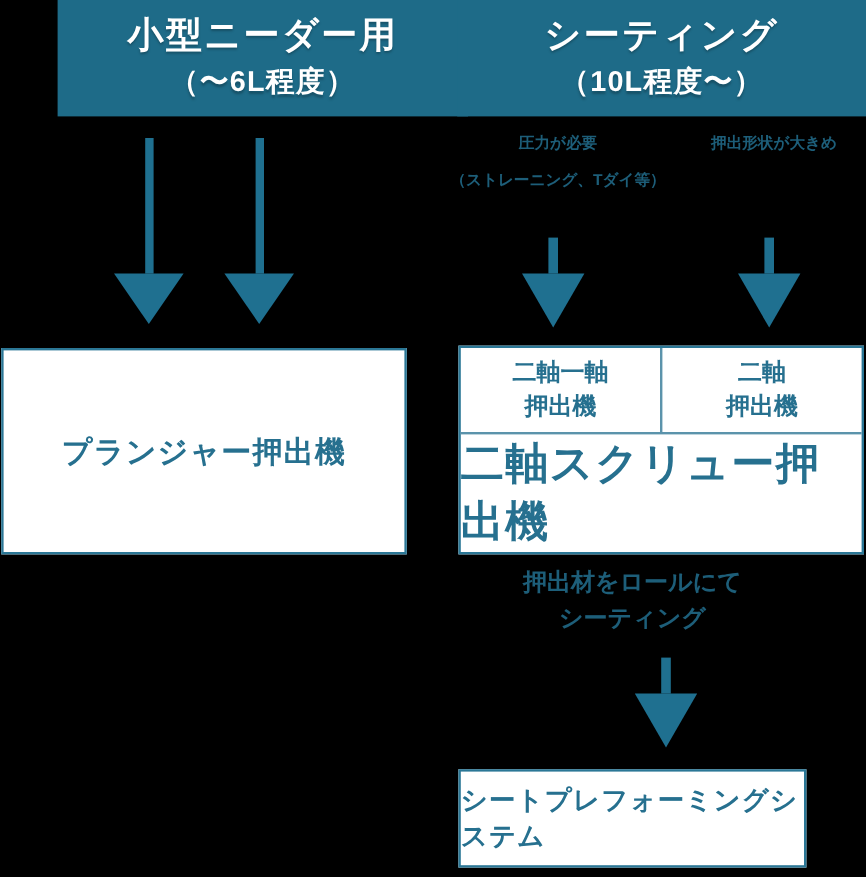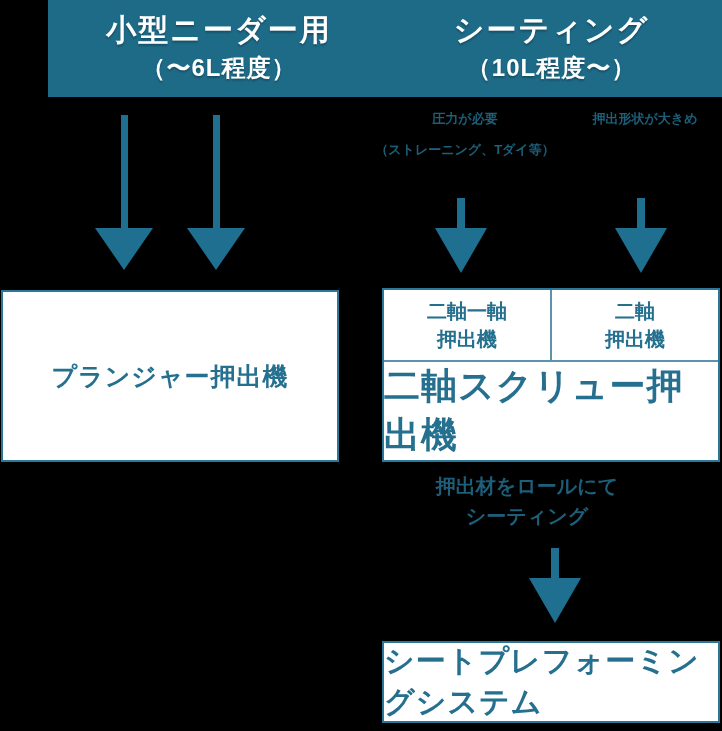--- a/index.html
+++ b/index.html
@@ -48,22 +48,22 @@
   .wbox-left .row{flex:1;display:flex;align-items:center;justify-content:center;font-size:25px;
                   letter-spacing:1px;}
   .wbox-left .row.first{border-bottom:2px solid #5b93ab;}
   .wbox-right{left:382px;top:288px;width:338px;height:174px;display:flex;flex-direction:column;}
   .wbox-right .toprow{height:88px;display:flex;border-bottom:2px solid #5b93ab;box-sizing:border-box;}
   .wbox-right .cell{flex:1;display:flex;flex-direction:column;align-items:center;justify-content:center;
                     font-size:20px;line-height:1.4;text-align:center;}
   .wbox-right .cell.first{border-right:2px solid #5b93ab;}
   .wbox-right .botrow{flex:1;display:flex;align-items:center;justify-content:center;font-size:36px;
                       letter-spacing:1px;}
-  .wbox-bottom{left:382px;top:641px;width:338px;height:82px;display:flex;align-items:center;
-               justify-content:center;font-size:30px;letter-spacing:1px;}
+  .wbox-bottom{left:382px;top:641px;width:290px;height:82px;display:flex;align-items:center;
+               justify-content:center;font-size:22px;letter-spacing:1px;}
 </style>
 </head>
 <body>
 
 <div class="canvas">
 
   <div class="header header-left">
     <div class="header-title">小型ニーダー用</div>
     <div class="header-sub">（〜6L程度）</div>
   </div>

